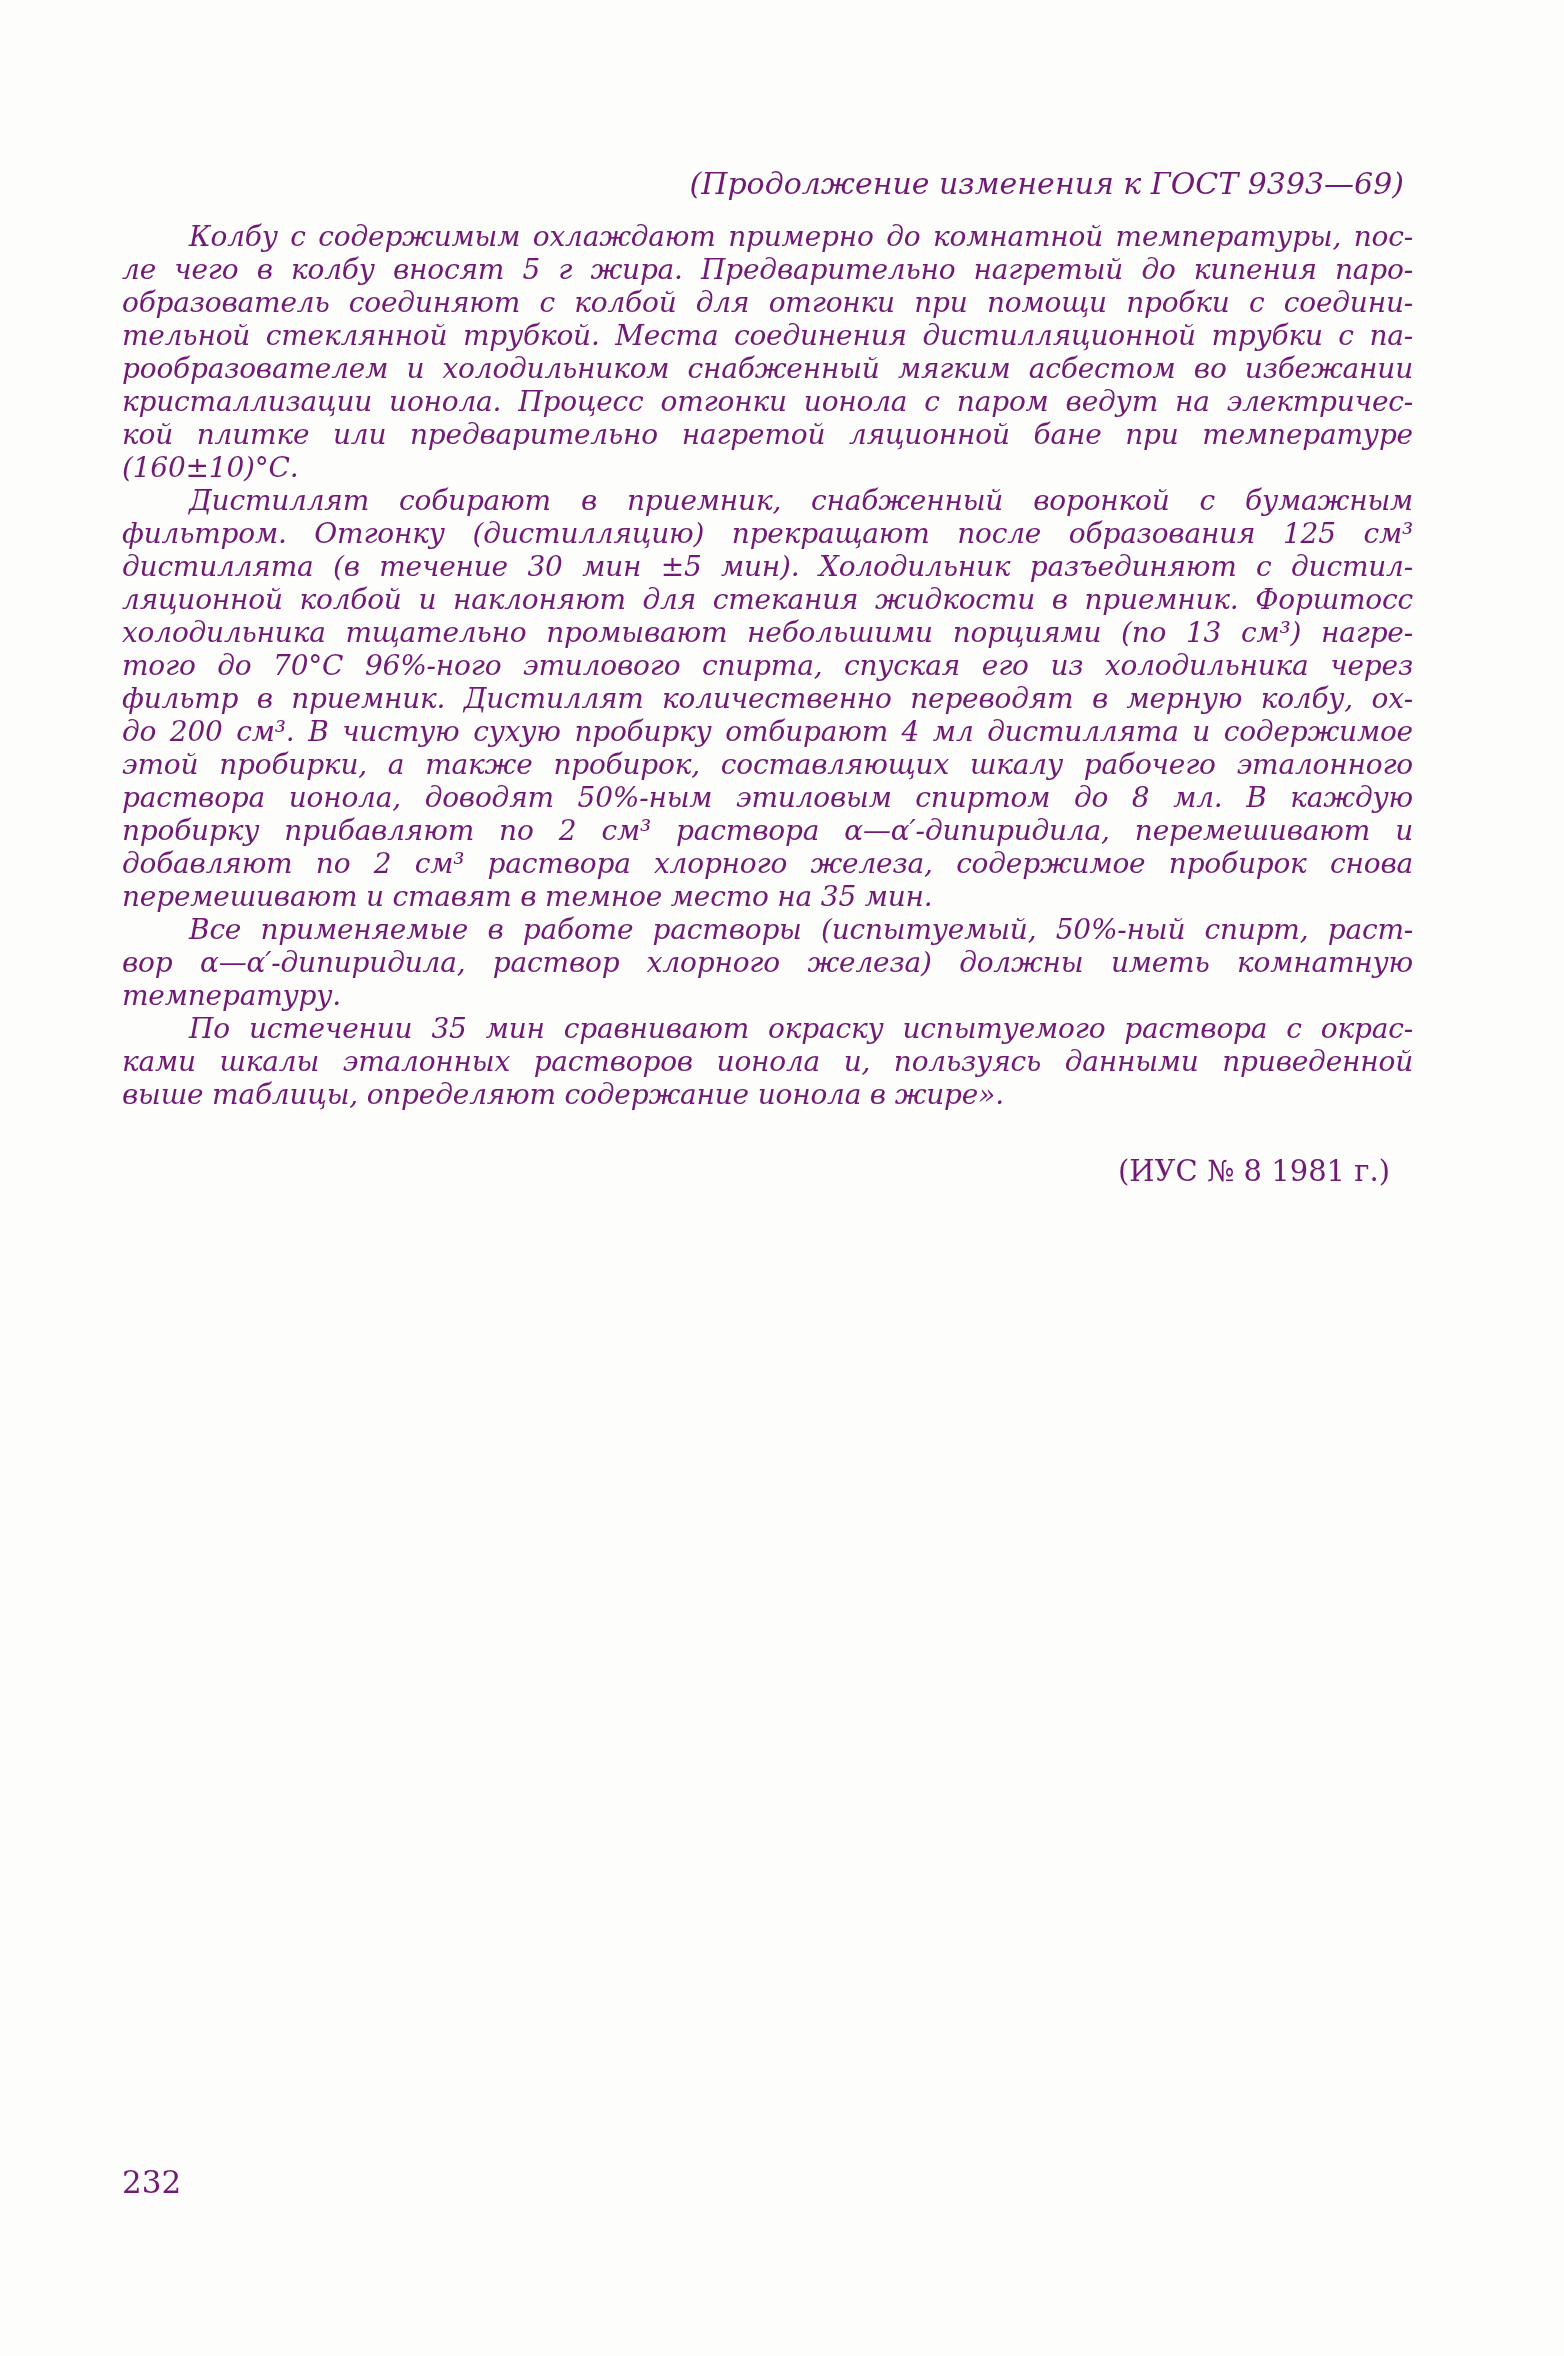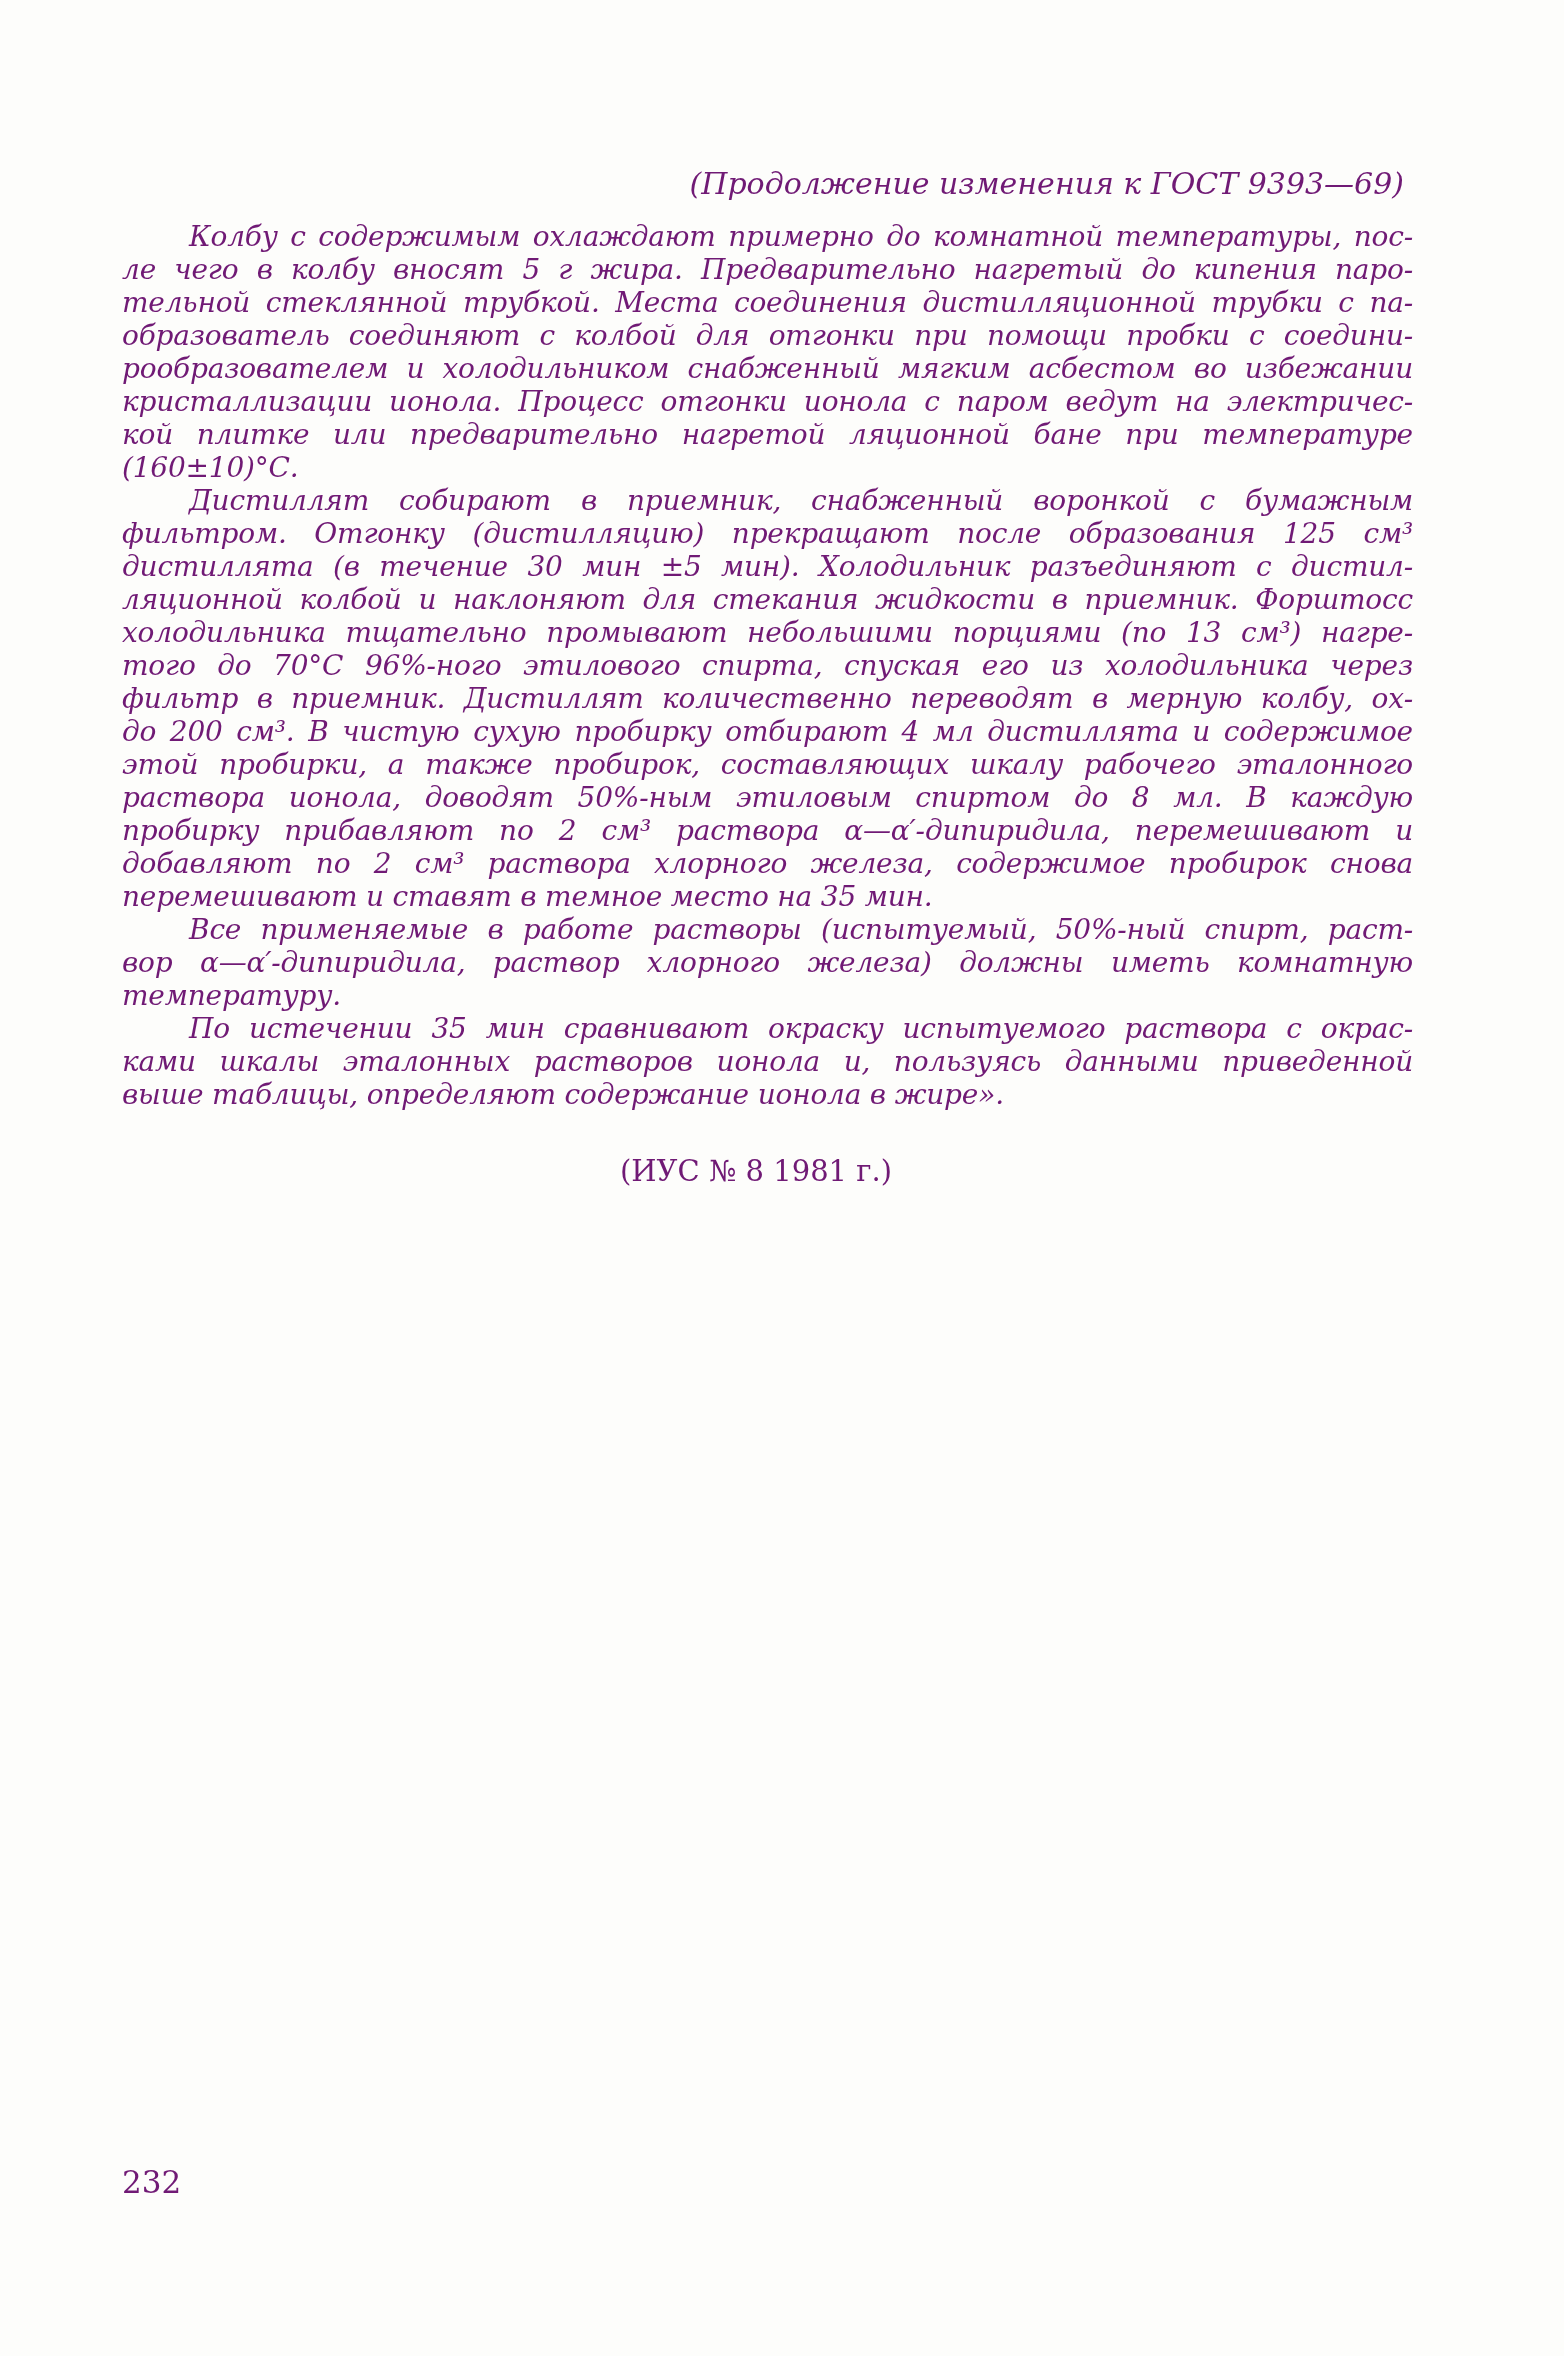--- a/index.html
+++ b/index.html
@@ -51,21 +51,21 @@
     text-indent: 67px;
   }
   .line.last {
     text-align-last: left;
   }
   .issue-note {
     position: absolute;
     top: 1154px;
     left: 122px;
     width: 1268px;
-    text-align: center;
+    text-align: right;
     font-size: 29px;
     line-height: 34px;
   }
   .page-number {
     position: absolute;
     top: 2165px;
     left: 122px;
     font-size: 31px;
     line-height: 35px;
   }
@@ -73,22 +73,22 @@
 </head>
 <body>
 
 <div class="page">
   <div class="doc-header">(Продолжение изменения к ГОСТ 9393—69)</div>
 
   <div class="doc-body">
       <div class="para">
         <div class="line first">Колбу с содержимым охлаждают примерно до комнатной температуры, пос-</div>
         <div class="line">ле чего в колбу вносят 5 г жира. Предварительно нагретый до кипения паро-</div>
+        <div class="line">образователь соединяют с колбой для отгонки при помощи пробки с соедини-</div>
         <div class="line">тельной стеклянной трубкой. Места соединения дистилляционной трубки с па-</div>
-        <div class="line">образователь соединяют с колбой для отгонки при помощи пробки с соедини-</div>
         <div class="line">рообразователем и холодильником снабженный мягким асбестом во избежании</div>
         <div class="line">кристаллизации ионола. Процесс отгонки ионола с паром ведут на электричес-</div>
         <div class="line">кой плитке или предварительно нагретой ляционной бане при температуре</div>
         <div class="line last">(160±10)°С.</div>
       </div>
       <div class="para">
         <div class="line first">Дистиллят собирают в приемник, снабженный воронкой с бумажным</div>
         <div class="line">фильтром. Отгонку (дистилляцию) прекращают после образования 125 см³</div>
         <div class="line">дистиллята (в течение 30 мин ±5 мин). Холодильник разъединяют с дистил-</div>
         <div class="line">ляционной колбой и наклоняют для стекания жидкости в приемник. Форштосс</div>

